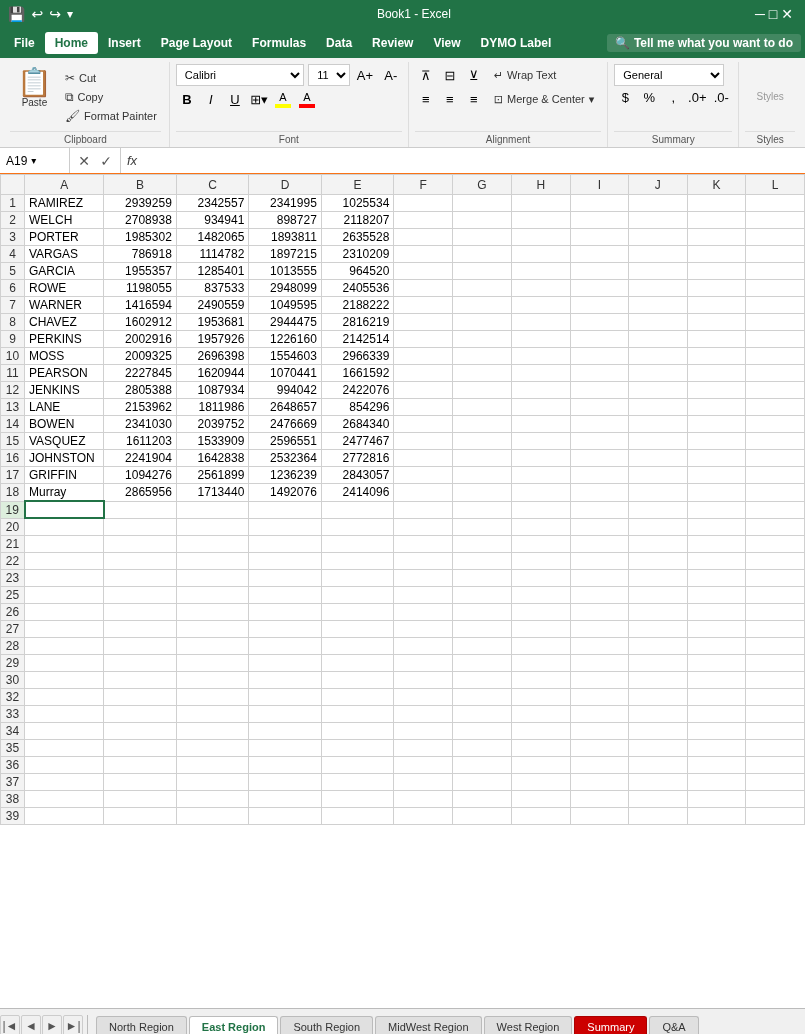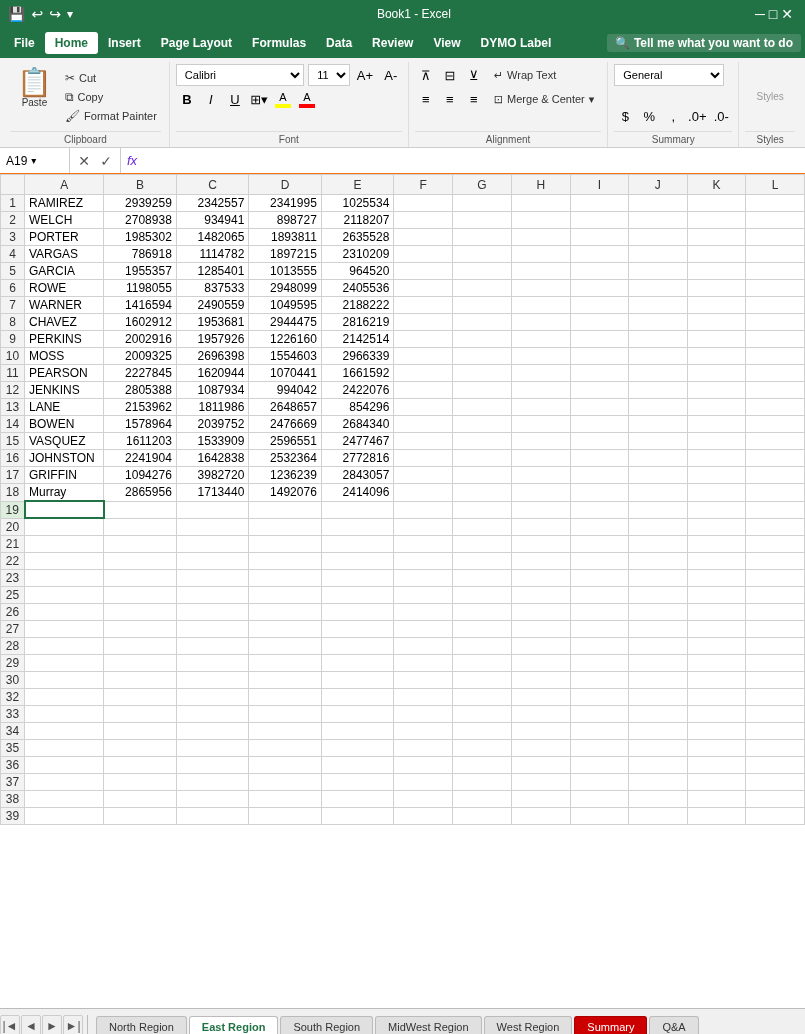--- a/index.html
+++ b/index.html
@@ -162,21 +162,21 @@
     }
     .formula-btns { 
       display: flex; align-items: center; padding: 0 4px; gap: 2px;
       border-right: 1px solid #ccc; height: 100%;
     }
     .formula-btn { 
       width: 20px; height: 20px; cursor: pointer; display: flex; 
       align-items: center; justify-content: center; font-size: 14px; color: #555;
       border-radius: 2px; border: 1px solid transparent;
     }
-    .fx-label { padding: 0 6px; font-style: italic; font-size: 13px; color: #6d28d9; }
+    .fx-label { padding: 0 6px; font-style: italic; font-size: 13px; color: #404040; }
     .formula-input { flex: 1; border: none; outline: none; font-size: 12px; padding: 0 4px; }
 
     
     .spreadsheet-container {
       display: flex;
       flex-direction: column;
       height: calc(100vh - 200px);
       overflow: hidden;
     }
     .sheet-area {
@@ -410,21 +410,21 @@
           <span>⊡</span>
           <span>Merge &amp; Center</span>
           <span>▾</span>
         </div>
       </div>
     </div>
     <div class="ribbon-group-label">Alignment</div>
   </div>
 
   <div class="ribbon-group" style="min-width:130px;">
-    <div class="ribbon-group-content" style="flex-direction:column;gap:19px;">
+    <div class="ribbon-group-content" style="flex-direction:column;gap:0;">
       <select class="number-select">
         <option>General</option>
       </select>
       <div class="number-row">
         <button class="num-btn">$</button>
         <button class="num-btn">%</button>
         <button class="num-btn">,</button>
         <button class="num-btn">.0+</button>
         <button class="num-btn">.0-</button>
       </div>
@@ -666,21 +666,21 @@
             <td class="empty-cell"></td>
             <td class="empty-cell"></td>
             <td class="empty-cell"></td>
             <td class="empty-cell"></td>
             <td class="empty-cell"></td>
             <td class="empty-cell"></td>
           </tr>
           <tr>
             <td class="row-num">14</td>
             <td class="name-cell">BOWEN</td>
-            <td class="num-cell">1578964</td>
+            <td class="num-cell">2341030</td>
             <td class="num-cell">2039752</td>
             <td class="num-cell">2476669</td>
             <td class="num-cell">2684340</td>
             <td class="empty-cell"></td>
             <td class="empty-cell"></td>
             <td class="empty-cell"></td>
             <td class="empty-cell"></td>
             <td class="empty-cell"></td>
             <td class="empty-cell"></td>
             <td class="empty-cell"></td>
@@ -712,21 +712,21 @@
             <td class="empty-cell"></td>
             <td class="empty-cell"></td>
             <td class="empty-cell"></td>
             <td class="empty-cell"></td>
             <td class="empty-cell"></td>
           </tr>
           <tr>
             <td class="row-num">17</td>
             <td class="name-cell">GRIFFIN</td>
             <td class="num-cell">1094276</td>
-            <td class="num-cell">3982720</td>
+            <td class="num-cell">2561899</td>
             <td class="num-cell">1236239</td>
             <td class="num-cell">2843057</td>
             <td class="empty-cell"></td>
             <td class="empty-cell"></td>
             <td class="empty-cell"></td>
             <td class="empty-cell"></td>
             <td class="empty-cell"></td>
             <td class="empty-cell"></td>
             <td class="empty-cell"></td>
           </tr>

